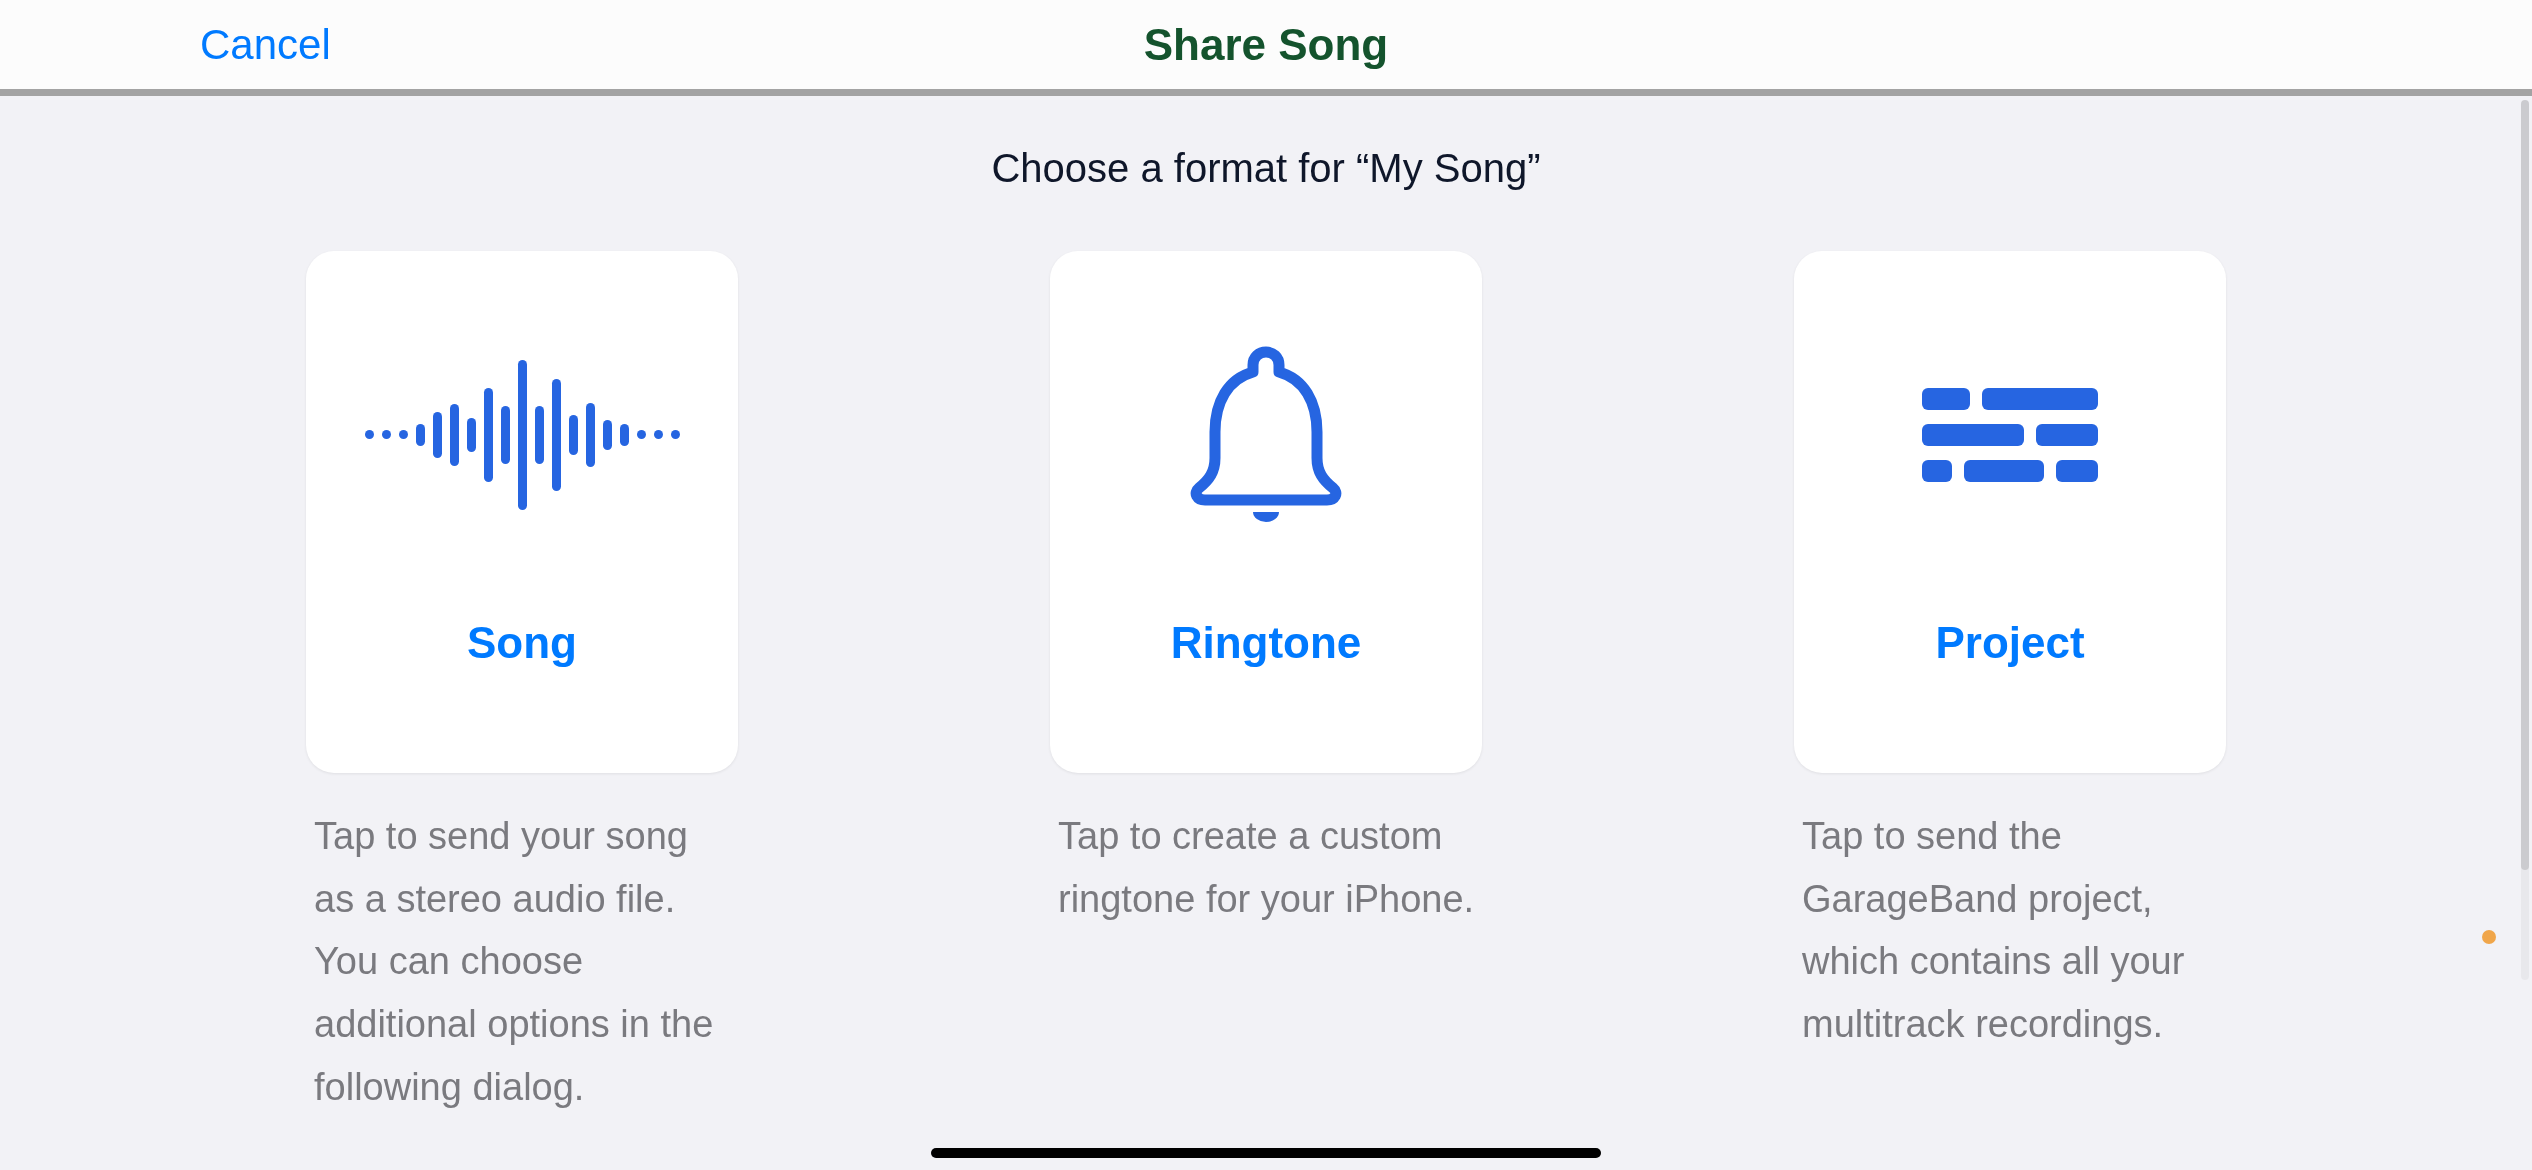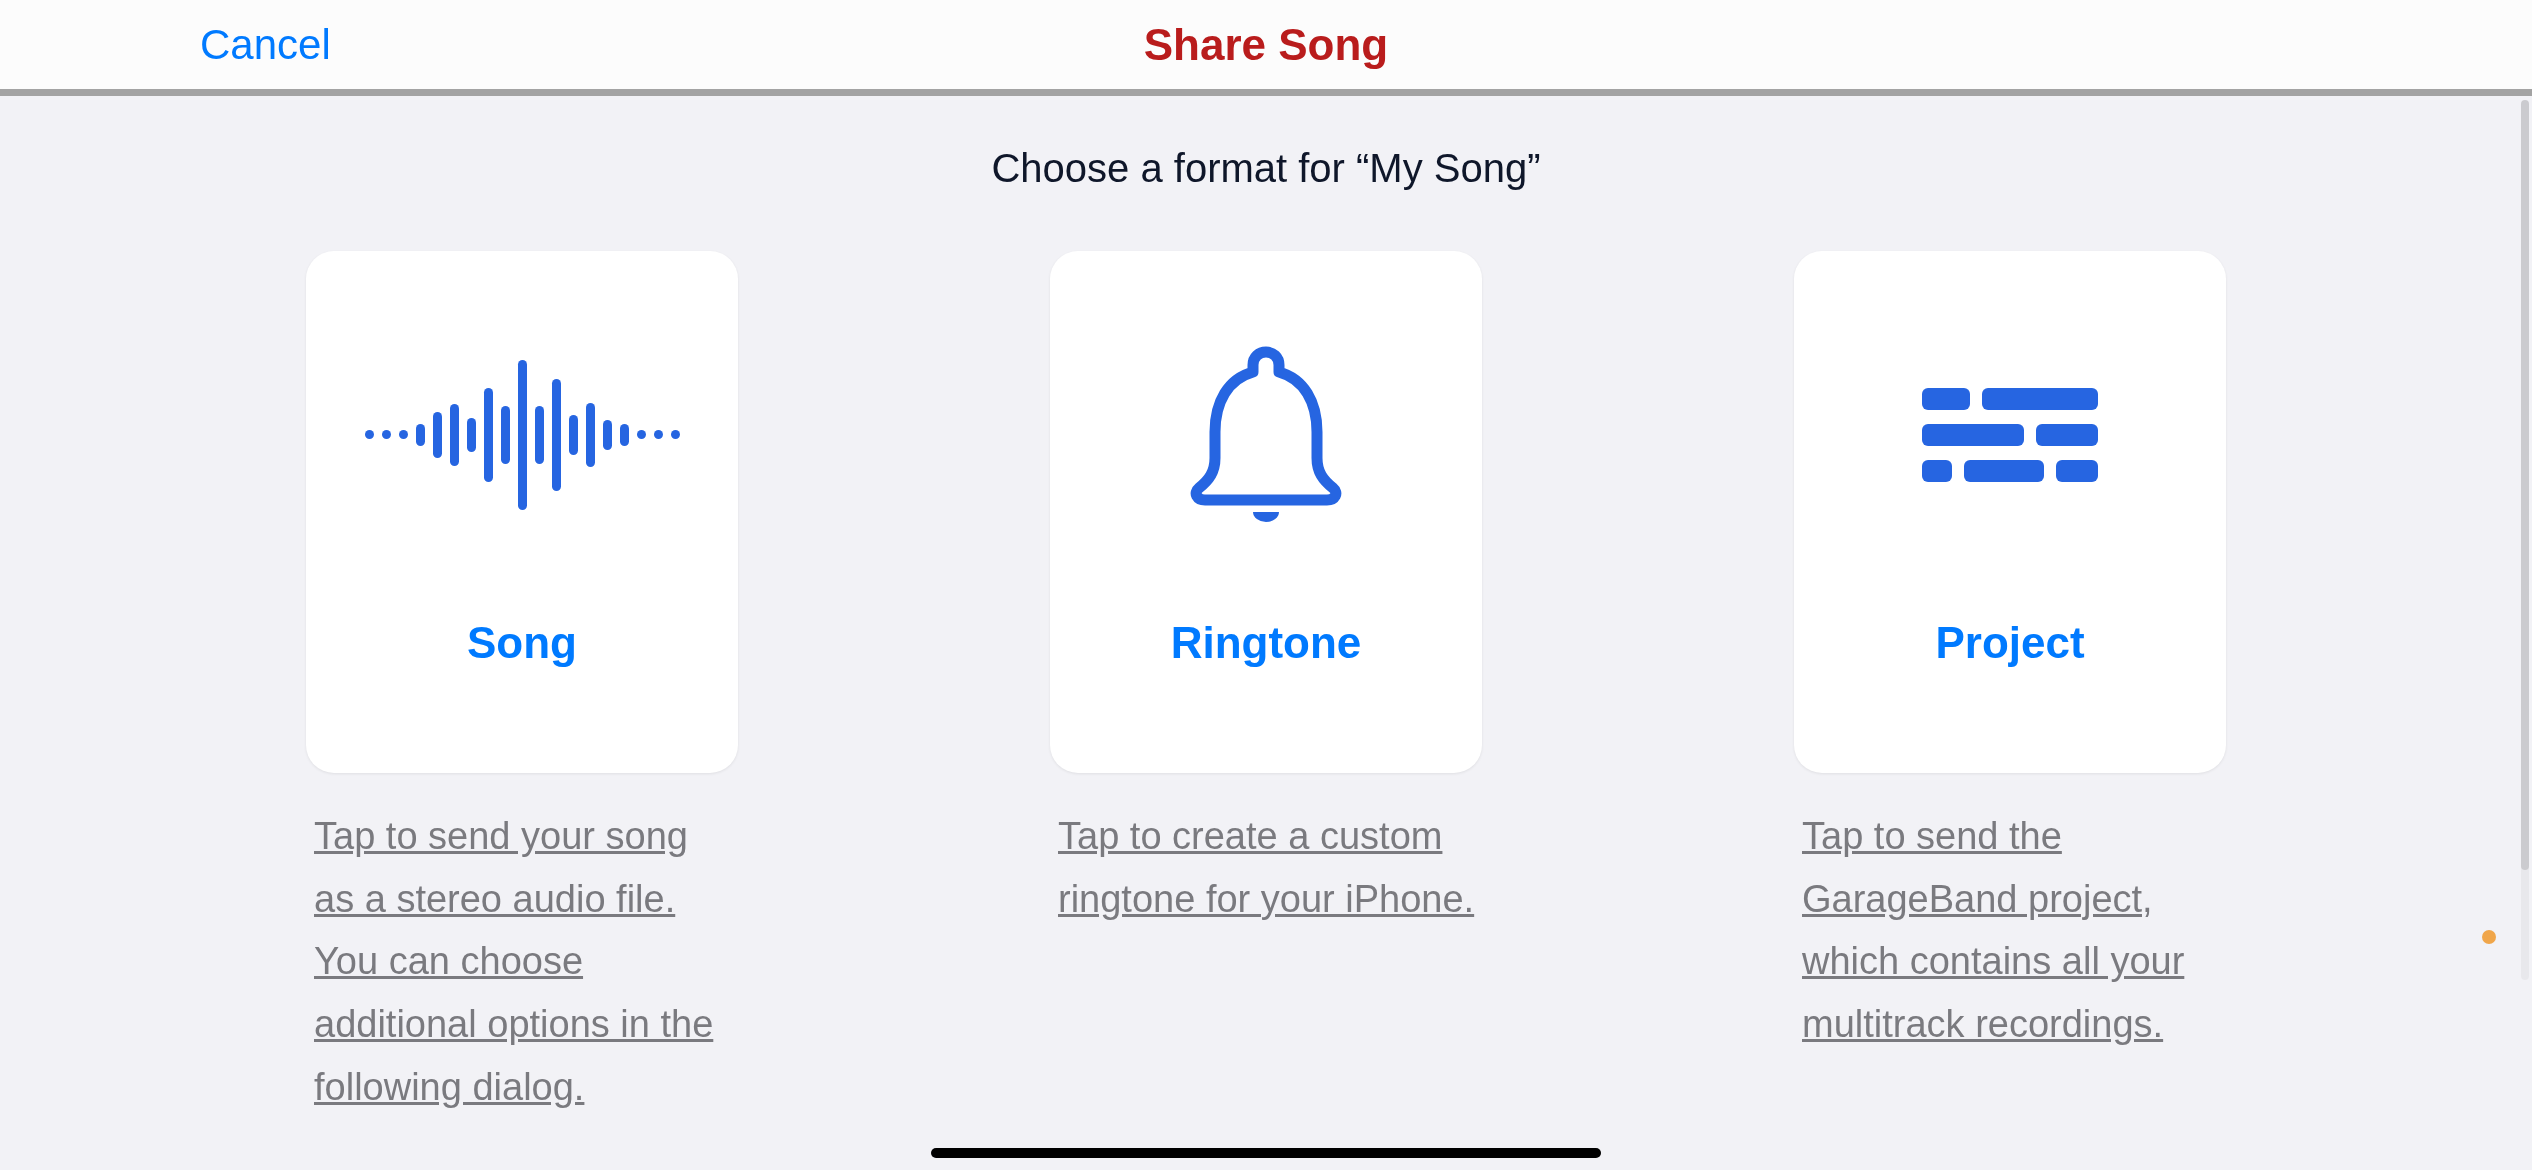--- a/index.html
+++ b/index.html
@@ -27,21 +27,21 @@
       background: none;
       border: none;
       cursor: pointer;
     }
     .navbar-title {
       position: absolute;
       left: 50%;
       transform: translateX(-50%);
       font-size: 44px;
       font-weight: 700;
-      color: #b91c1c;
+      color: #14532d;
     }
     .content {
       width: 100%;
       padding-top: 50px;
       display: flex;
       flex-direction: column;
       align-items: center;
     }
     .prompt {
       font-size: 40px;
@@ -86,21 +86,20 @@
       font-weight: 600;
       padding-bottom: 105px;
     }
     .card-desc {
       margin-top: 32px;
       padding: 0 0 0 8px;
       color: #7a7a7f;
       font-size: 38px;
       line-height: 1.65;
       text-align: left;
-      text-decoration: underline;
     }
     
     .waveform {
       display: flex;
       align-items: center;
       gap: 8px;
       height: 150px;
     }
     .waveform span {
       display: block;

